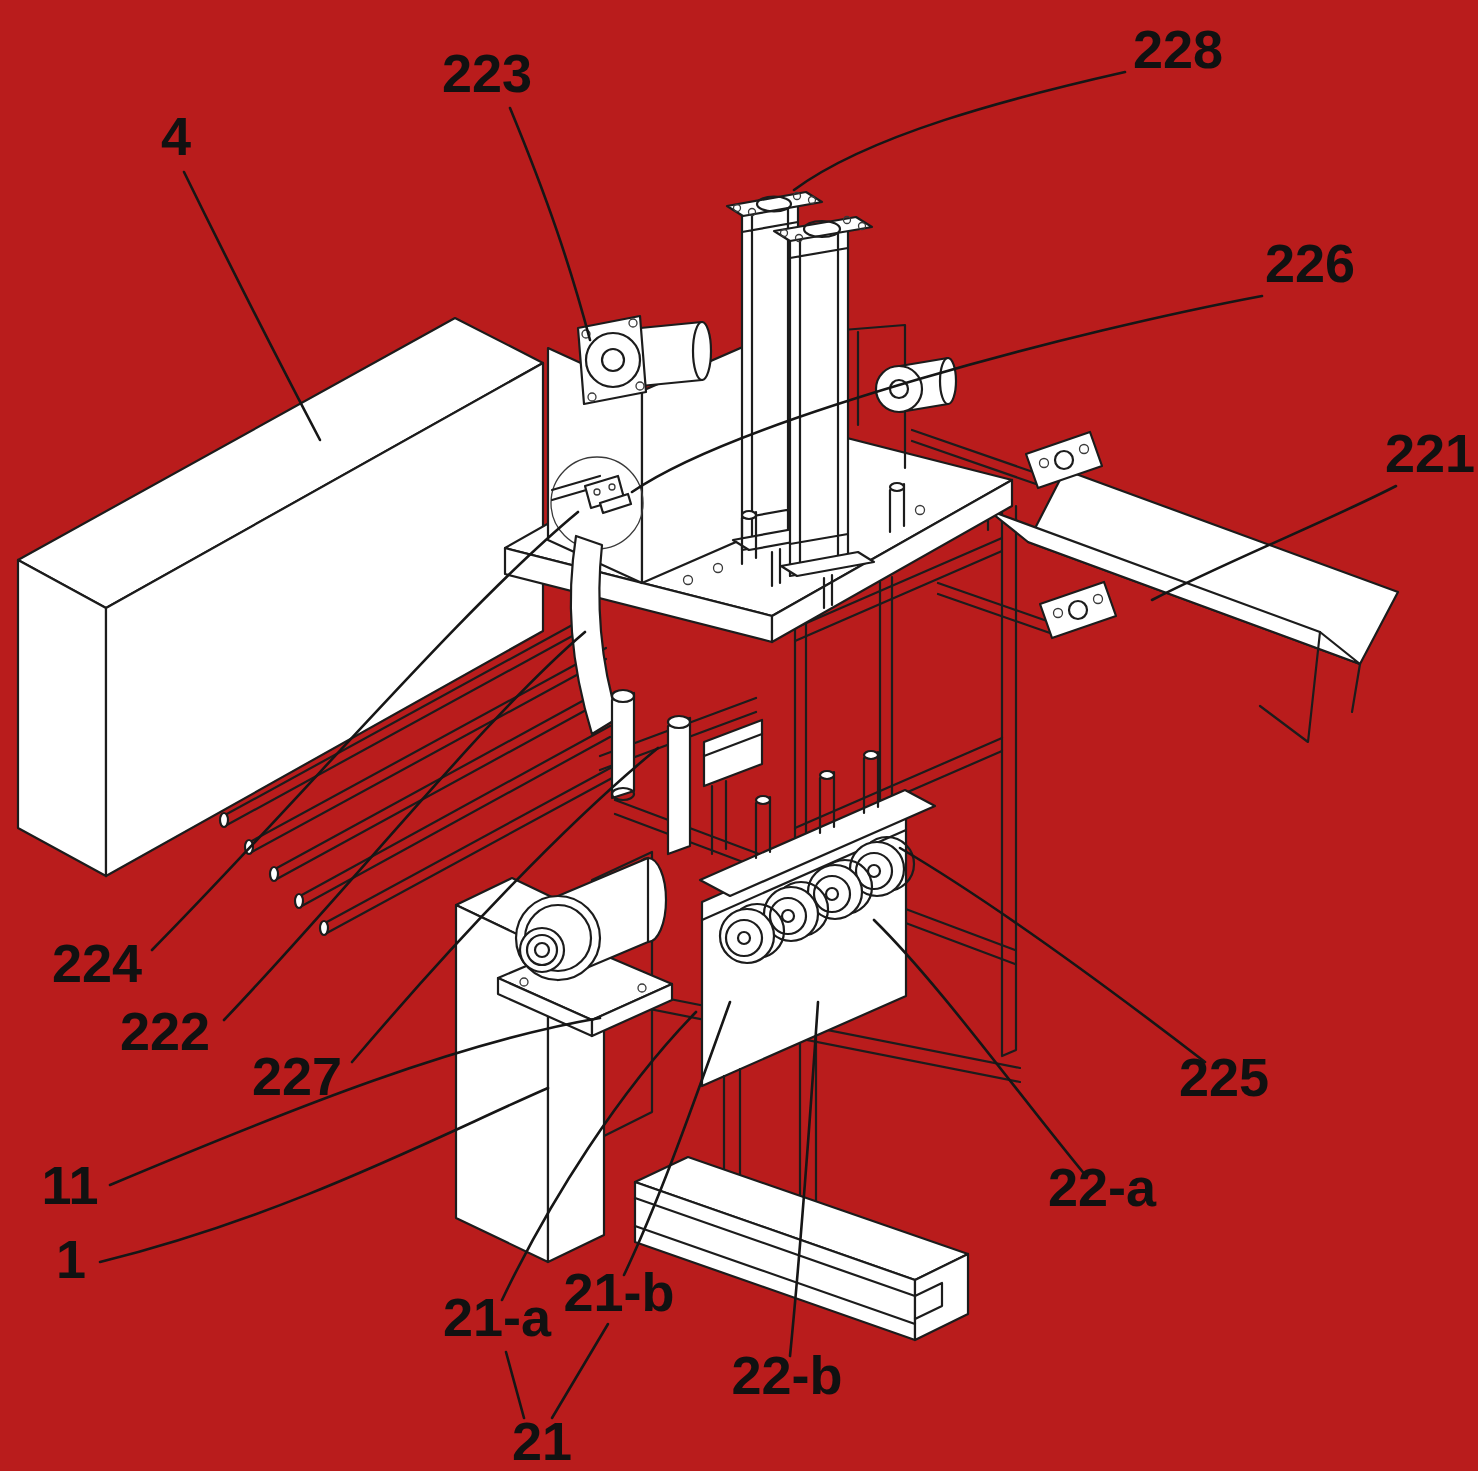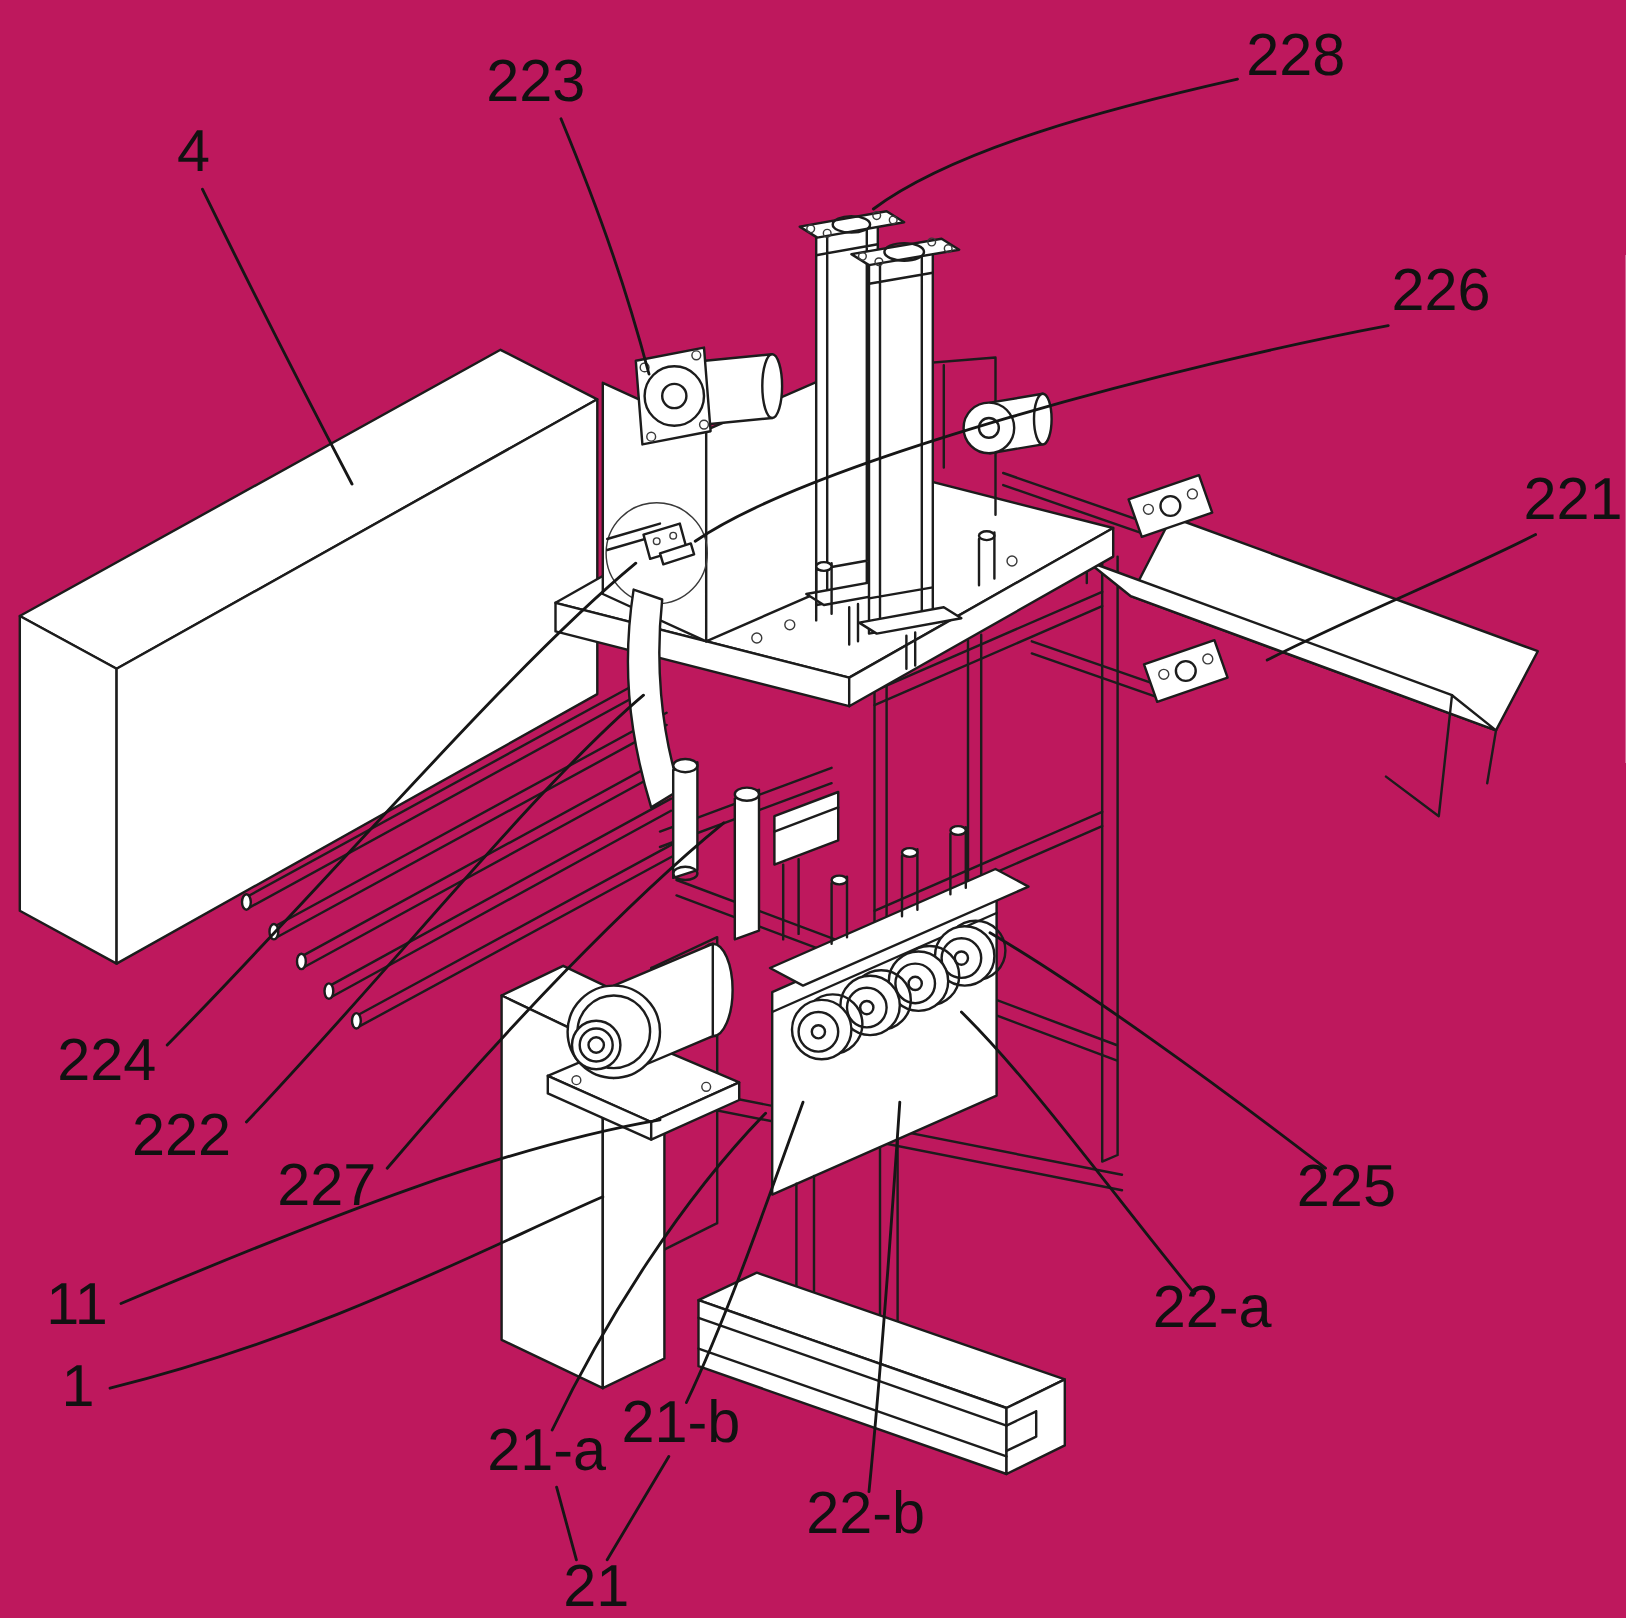--- a/index.html
+++ b/index.html
@@ -1,16 +1,16 @@
 <!DOCTYPE html>
 <html><head>
 <meta charset="utf-8">
 <style>
   html,body{margin:0;padding:0;background:#ffffff;}
-  .canvas{position:relative;width:1478px;height:1471px;background:#be185d;overflow:hidden;}
+  .canvas{position:relative;width:1478px;height:1471px;background:#b91c1c;overflow:hidden;font-weight:bold;}
   .canvas > svg{position:absolute;left:0;top:0;}
   .s{fill:none;stroke:#1c1c1c;stroke-width:2.2;stroke-linejoin:round;stroke-linecap:round;}
   .f{fill:#ffffff;stroke:#1c1c1c;stroke-width:2.2;stroke-linejoin:round;}
   .thin{fill:none;stroke:#3a3a3a;stroke-width:1.3;}
   .leader{fill:none;stroke:#161616;stroke-width:2.6;stroke-linecap:round;}
   .lbl{font-family:"Liberation Sans","DejaVu Sans",sans-serif;font-size:54px;fill:#111111;}
 </style>
 </head>
 <body>
 

